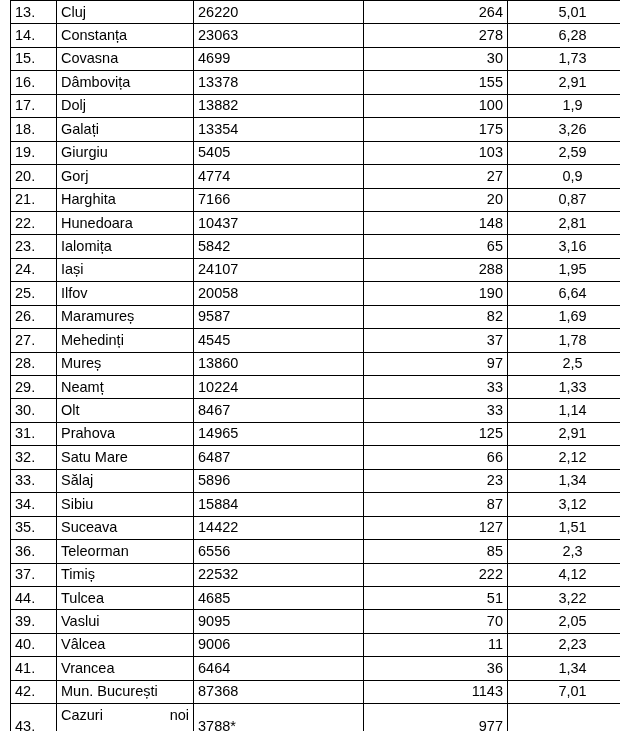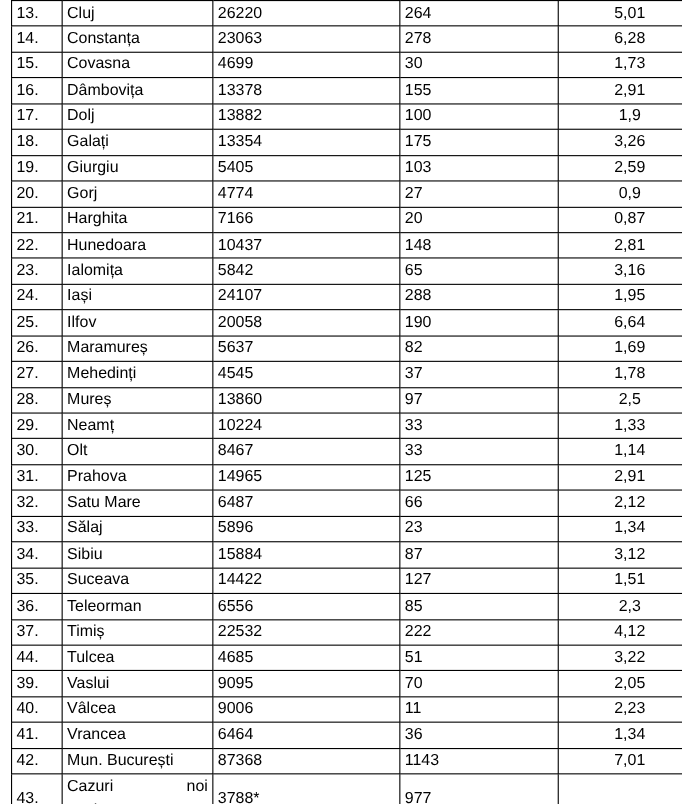--- a/index.html
+++ b/index.html
@@ -34,21 +34,21 @@
     height: 22.45px;
     padding: 0 4px;
     vertical-align: middle;
     line-height: 1.05;
     white-space: nowrap;
     overflow: hidden;
   }
   .col-idx  { width: 37px;  text-align: left;   padding-left: 5px; }
   .col-name { width: 128px; text-align: left;   padding-left: 6px; }
   .col-n1   { width: 161px; text-align: left; }
-  .col-n2   { width: 135px; text-align: left; }
+  .col-n2   { width: 135px; text-align: right; }
   .col-n3   { width: 121px; text-align: center; }
 
   
   tr.row-tall td {
     height: 45px;
     vertical-align: top;
     padding-top: 2px;
   }
   tr.row-tall td.col-name {
     white-space: normal;
@@ -160,21 +160,21 @@
         <tr>
           <td class="col-idx">25.</td>
           <td class="col-name">Ilfov</td>
           <td class="col-n1">20058</td>
           <td class="col-n2">190</td>
           <td class="col-n3">6,64</td>
         </tr>
         <tr>
           <td class="col-idx">26.</td>
           <td class="col-name">Maramureș</td>
-          <td class="col-n1">5637</td>
+          <td class="col-n1">9587</td>
           <td class="col-n2">82</td>
           <td class="col-n3">1,69</td>
         </tr>
         <tr>
           <td class="col-idx">27.</td>
           <td class="col-name">Mehedinți</td>
           <td class="col-n1">4545</td>
           <td class="col-n2">37</td>
           <td class="col-n3">1,78</td>
         </tr>

